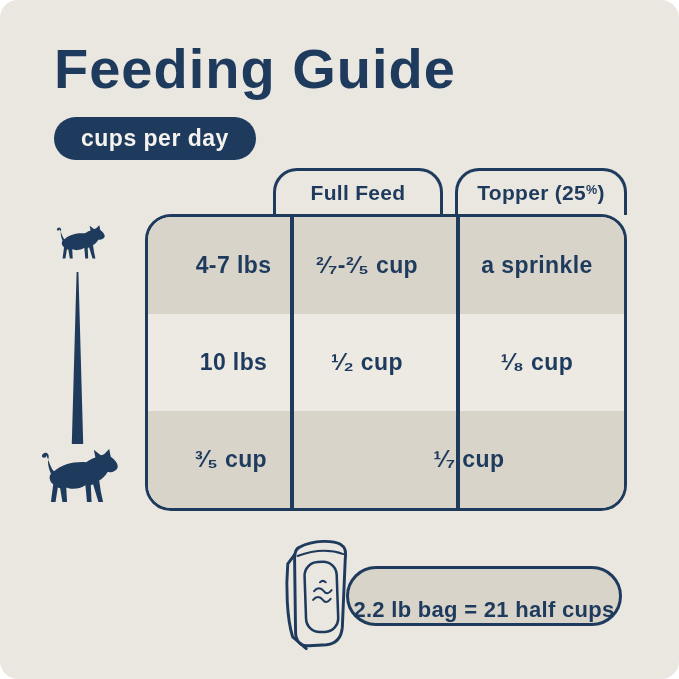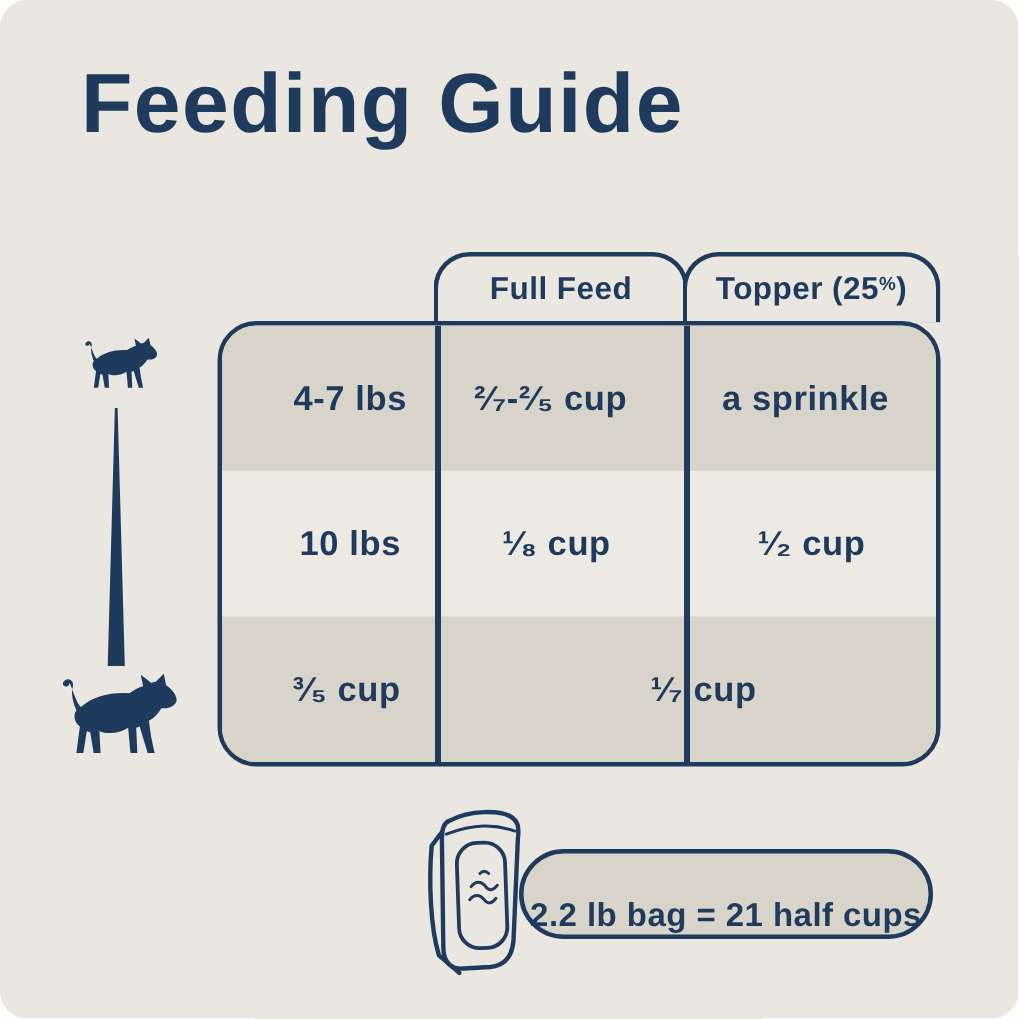--- a/index.html
+++ b/index.html
@@ -31,21 +31,21 @@
     font-size:23px;font-weight:bold;letter-spacing:0.5px;
   }
   
   .tab{
     position:absolute;top:168px;height:47px;
     border:3.5px solid var(--navy);border-bottom:none;
     border-radius:24px 24px 0 0;background:var(--bg);
     display:flex;align-items:center;justify-content:center;
     color:var(--navy);font-size:21px;font-weight:bold;letter-spacing:0.3px;
   }
-  .tab-full{left:289px;width:170px;}
+  .tab-full{left:273px;width:170px;}
   .tab-topper{left:455px;width:172px;}
   .sup{font-size:0.6em;position:relative;top:-0.5em;}
   .table-body{
     position:absolute;left:145px;top:214px;width:482px;height:297px;
     border:3.5px solid var(--navy);border-radius:26px;
     background:var(--row-light);overflow:hidden;
   }
   .rows{display:flex;flex-direction:column;height:100%;}
   .t-row{flex:1;display:flex;align-items:center;}
   .t-row.dark{background:var(--row-dark);}
@@ -70,20 +70,23 @@
   }
   .bag-icon{position:absolute;left:279px;top:535px;z-index:2;}
 </style>
 </head>
 <body>
 
 <div class="canvas">
 
   <div class="page-title">Feeding Guide</div>
 
+  <div class="cups-badge">
+    <span>cups per day</span>
+  </div>
 
   <svg class="icon-abs" style="left:50px;top:221px;" width="58" height="46" viewBox="0 0 120 80" aria-hidden="true">
     <path fill="#1e3a5c" d="M30 30 C40 21 55 17 72 18 C77 15 80 13 84 12 L82 2 L91 9 L95 8 L102 1 L104 11 C110 15 114 21 113 25 C112 29 106 32 100 31 C97 36 93 40 89 42 L91 56 L94 70 L88 70 L84 57 L81 47 L78 48 L79 70 L73 70 L71 48 C64 53 53 54 46 51 L47 70 L41 70 L38 52 L35 51 L32 70 L26 70 L29 47 C24 43 23 37 26 33 C23 26 21 18 23 12 C24 7 19 4 16 7 C13 9 14 13 18 12 C19 12 20 11 20 9 C22 13 24 20 27 26 C28 28 29 29 30 30 Z"></path>
   </svg>
 
   <svg class="icon-abs" style="left:71px;top:272px;" width="13" height="172" viewBox="0 0 13 172" aria-hidden="true">
     <polygon fill="#1e3a5c" points="5.6,0 7.4,0 12.2,172 0.8,172"></polygon>
   </svg>
 
   <svg class="icon-abs" style="left:31px;top:447px;" width="92" height="64" viewBox="0 0 120 80" aria-hidden="true">
@@ -99,22 +102,22 @@
 
   <div class="table-body">
     <div class="rows">
       <div class="t-row dark">
         <div class="cell weight">4-7 lbs</div>
         <div class="cell full">²⁄₇-²⁄₅ cup</div>
         <div class="cell topper">a sprinkle</div>
       </div>
       <div class="t-row">
         <div class="cell weight">10 lbs</div>
+        <div class="cell full">¹⁄₂ cup</div>
         <div class="cell topper">¹⁄₈ cup</div>
-        <div class="cell full">¹⁄₂ cup</div>
       </div>
       <div class="t-row dark">
         <div class="cell full">³⁄₅ cup</div>
         <div class="cell topper">¹⁄₇ cup</div>
       </div>
     </div>
     <div class="vline vline1"></div>
     <div class="vline vline2"></div>
   </div>
 

